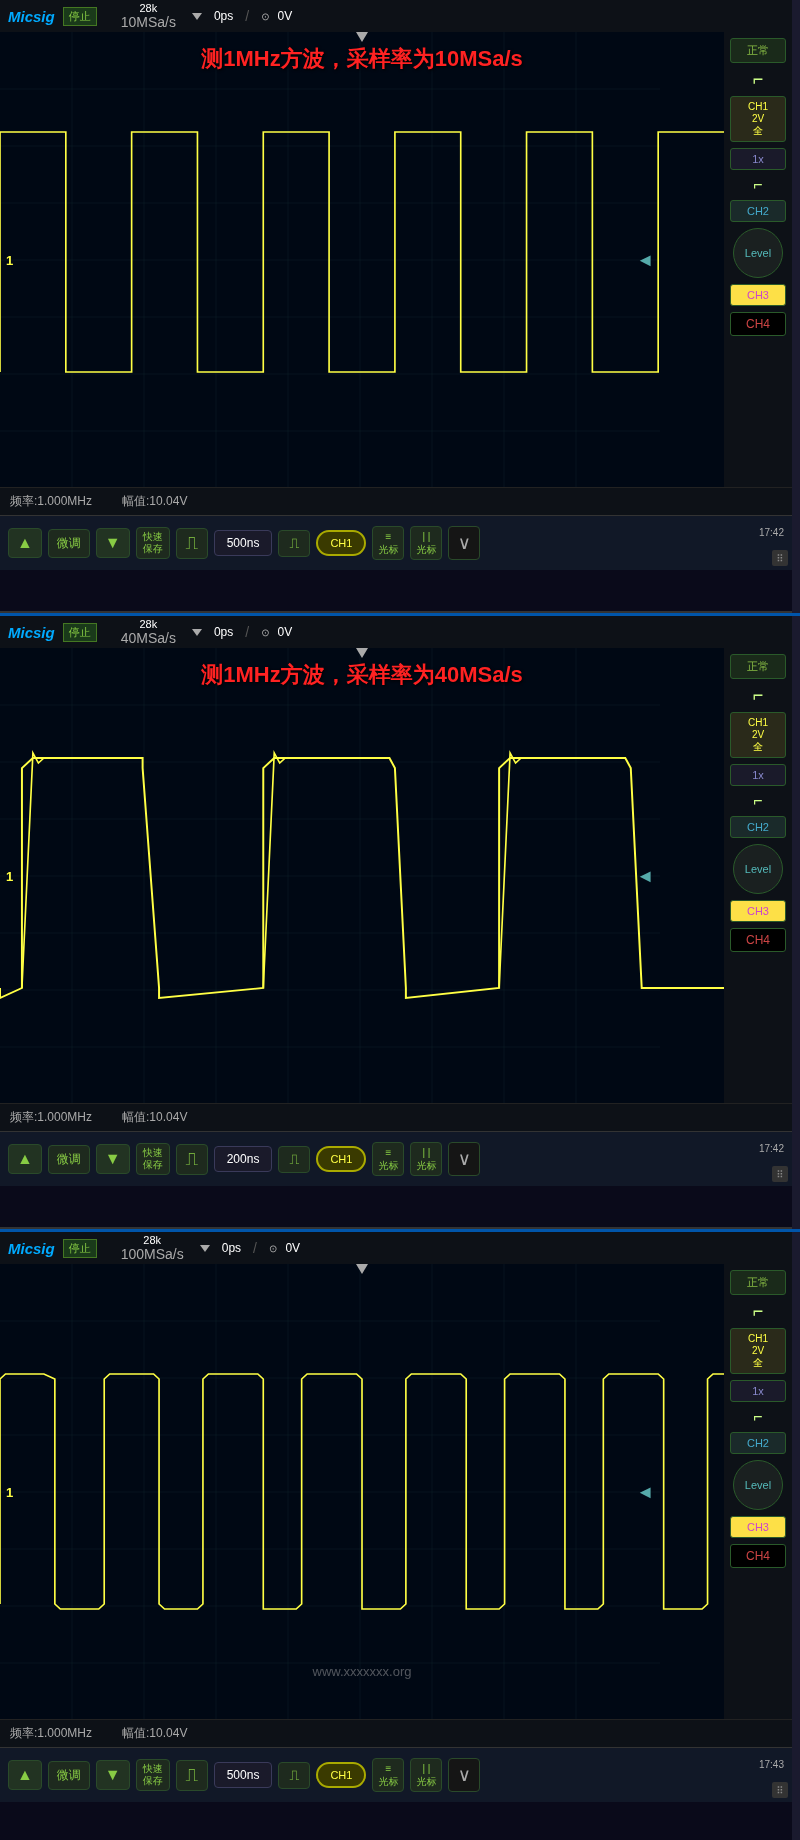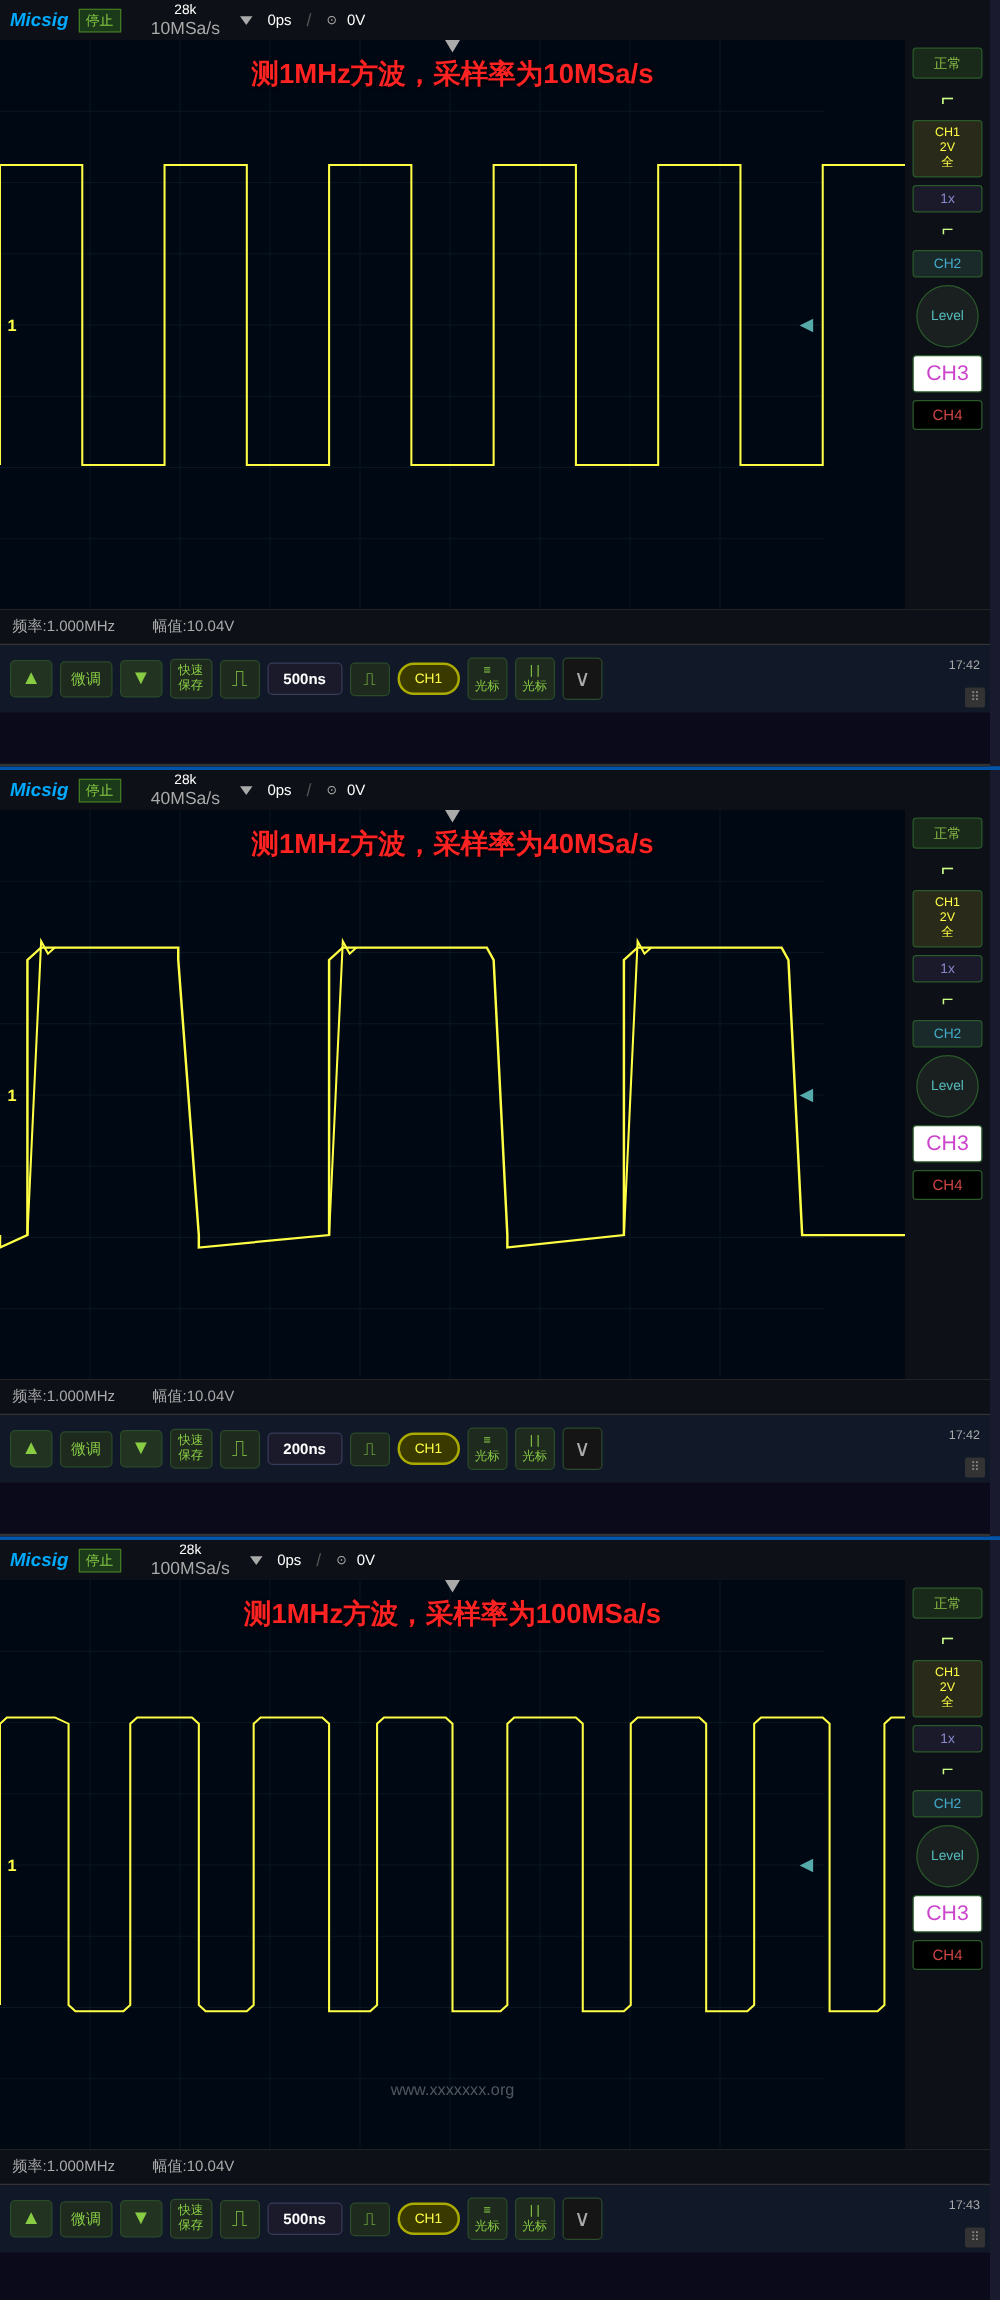--- a/index.html
+++ b/index.html
@@ -143,23 +143,23 @@
       font-size: 11px;
       border-radius: 50%;
       width: 50px;
       height: 50px;
       display: flex;
       align-items: center;
       justify-content: center;
     }
 
     .right-btn.ch3-btn {
-      background: #ffffff;
+      background: #fde047;
       color: #cc44cc;
-      font-size: 17px;
+      font-size: 11px;
     }
 
     .right-btn.ch4-btn {
       background: #000000;
       color: #cc4444;
       font-size: 12px;
     }
 
     .right-btn.x1-btn {
       background: #1a1a2a;
@@ -230,21 +230,20 @@
       font-size: 18px;
       padding: 4px 6px;
     }
 
     .ctrl-btn.time-btn {
       font-size: 12px;
       color: #fff;
       background: #1a1a2a;
       border-color: #3a3a5a;
       padding: 5px 12px;
-      font-weight: bold;
     }
 
     .ctrl-btn.ch1-oval {
       background: #3a3a00;
       border: 2px solid #aaaa00;
       color: #ffff44;
       border-radius: 20px;
       font-size: 11px;
       padding: 5px 12px;
     }
@@ -676,21 +675,20 @@
           600,110
           605,115
           605,345
           640,345
           645,340
           645,115
           650,110
           660,110
         " fill="none" stroke="#ffff44" stroke-width="1.5"></polyline>
       </svg>
-      <div class="title-overlay">测1MHz方波，采样率为100MSa/s</div>
       <div class="marker-1" style="color:#ffff44;">1</div>
       <div class="arrow-right">◄</div>
 
       <div style="position:absolute;bottom:40px;left:50%;transform:translateX(-50%);color:rgba(200,200,200,0.4);font-size:13px;white-space:nowrap;z-index:5;">www.xxxxxxx.org</div>
     </div>
 
     <div class="right-panel">
       <div class="right-btn normal-btn">正常</div>
       <div style="color:#ccff88;font-size:18px;">⌐</div>
       <div class="right-btn ch1-btn" style="white-space:pre;font-size:10px;line-height:1.2;">CH1

